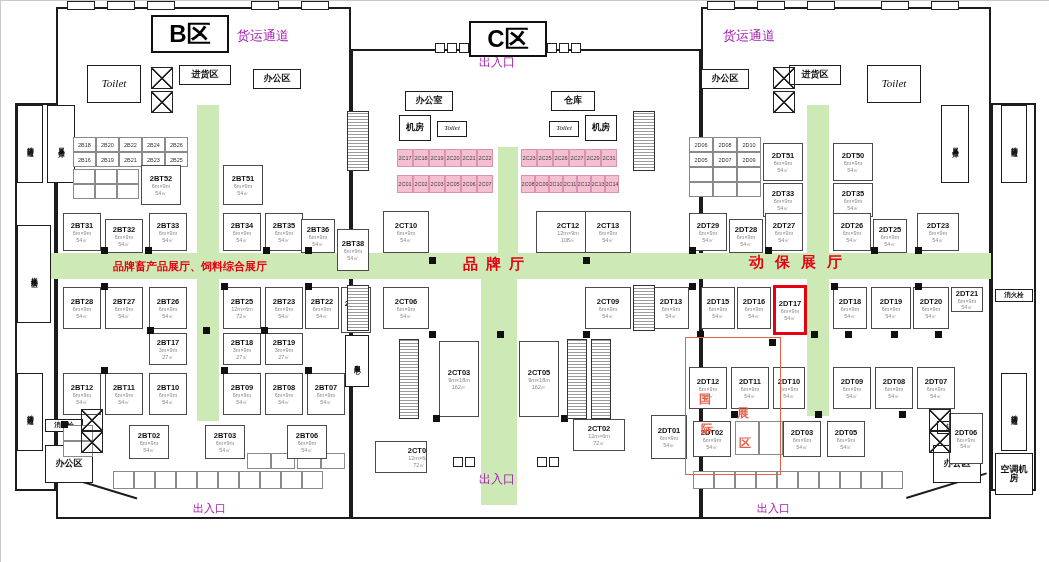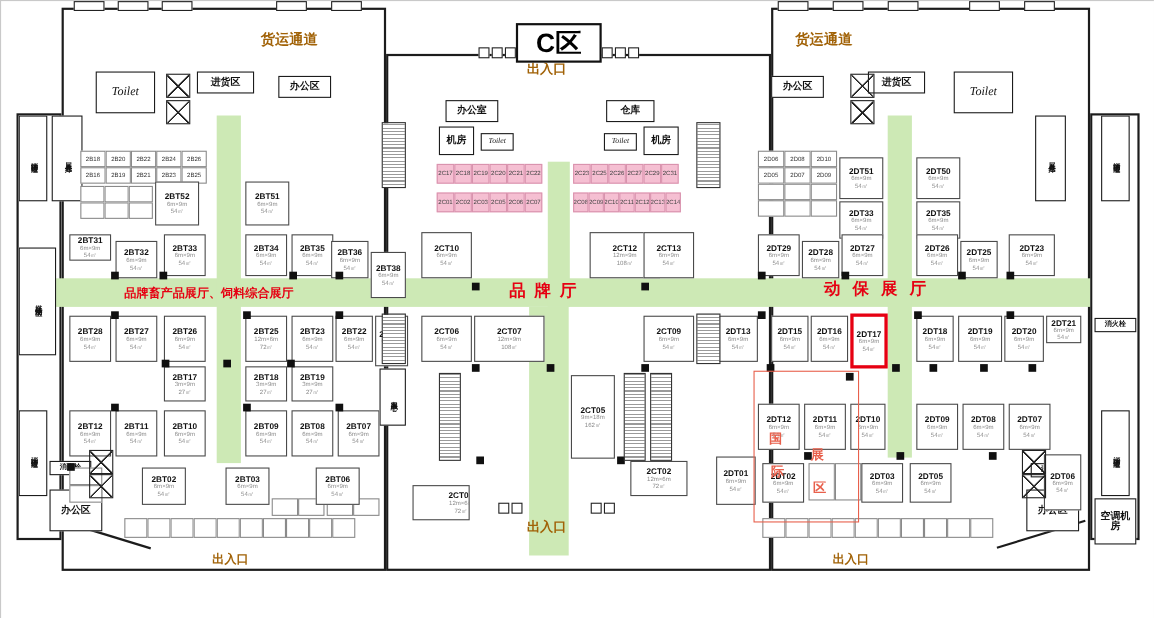--- a/index.html
+++ b/index.html
@@ -27,21 +27,21 @@
   .cell.pink{background:#f5bfd2;border-color:#d993ae;color:#444;}
   .pillar{position:absolute;width:7px;height:7px;background:#101010;}
   .hatch{position:absolute;border:1px solid #333;box-sizing:border-box;
          background:repeating-linear-gradient(0deg,#fff,#fff 2px,#9a9a9a 2px,#9a9a9a 3px);}
   .elev{position:absolute;border:1.5px solid #222;box-sizing:border-box;background:
      linear-gradient(to top right,transparent calc(50% - 1px),#222 calc(50% - 1px),#222 50%,transparent calc(50% + 1px)),
      linear-gradient(to top left,transparent calc(50% - 1px),#222 calc(50% - 1px),#222 50%,transparent calc(50% + 1px));}
   .dock{position:absolute;background:#fff;border:1.5px solid #222;box-sizing:border-box;}
   .redbox{position:absolute;border:1.5px solid #e8604c;z-index:5;}
   .redchar{position:absolute;color:#e8604c;font-weight:bold;font-size:12px;z-index:5;}
-  .label{position:absolute;font-weight:bold;color:#a16207;white-space:nowrap;}
+  .label{position:absolute;font-weight:normal;color:#a21caf;white-space:nowrap;}
   .zone-label{position:absolute;border:2.5px solid #111;background:#fff;font-weight:bold;font-size:24px;
               display:flex;align-items:center;justify-content:center;z-index:7;}
   .red-label{position:absolute;color:#e60012;font-weight:bold;white-space:nowrap;z-index:5;}
 </style>
 </head>
 <body>
 
 <div class="plan">
 
   <div class="wall" style="left:14px;top:102px;width:41px;height:388px"></div>
@@ -168,21 +168,21 @@
       <div class="booth" style="left: 140px; top: 164px; width: 40px; height: 40px;">
         <div class="bid">2BT52</div>
         <div class="bsize">6m×9m
 54㎡</div>
       </div>
       <div class="booth" style="left: 222px; top: 164px; width: 40px; height: 40px;">
         <div class="bid">2BT51</div>
         <div class="bsize">6m×9m
 54㎡</div>
       </div>
-      <div class="booth" style="left: 62px; top: 212px; width: 38px; height: 24px;">
+      <div class="booth" style="left: 62px; top: 212px; width: 38px; height: 38px;">
         <div class="bid">2BT31</div>
         <div class="bsize">6m×9m
 54㎡</div>
       </div>
       <div class="booth" style="left: 104px; top: 218px; width: 38px; height: 34px;">
         <div class="bid">2BT32</div>
         <div class="bsize">6m×9m
 54㎡</div>
       </div>
       <div class="booth" style="left: 148px; top: 212px; width: 38px; height: 38px;">
@@ -318,29 +318,29 @@
       <div class="booth" style="left: 584px; top: 210px; width: 46px; height: 42px;">
         <div class="bid">2CT13</div>
         <div class="bsize">6m×9m
 54㎡</div>
       </div>
       <div class="booth" style="left: 382px; top: 286px; width: 46px; height: 42px;">
         <div class="bid">2CT06</div>
         <div class="bsize">6m×9m
 54㎡</div>
       </div>
-      <div class="booth" style="left: 430px; top: 286px; width: 64px; height: 42px;">
-        <div class="bid">2CT07</div>
-        <div class="bsize">12m×9m
-108㎡</div>
-      </div>
       <div class="booth" style="left: 584px; top: 286px; width: 46px; height: 42px;">
         <div class="bid">2CT09</div>
         <div class="bsize">6m×9m
 54㎡</div>
+      </div>
+      <div class="booth" style="left: 438px; top: 340px; width: 40px; height: 76px;">
+        <div class="bid">2CT03</div>
+        <div class="bsize">9m×18m
+162㎡</div>
       </div>
       <div class="booth" style="left: 518px; top: 340px; width: 40px; height: 76px;">
         <div class="bid">2CT05</div>
         <div class="bsize">9m×18m
 162㎡</div>
       </div>
       <div class="booth" style="left: 374px; top: 440px; width: 52px; height: 32px; padding-left: 36px;">
         <div class="bid">2CT01</div>
         <div class="bsize">12m×6m
 72㎡</div>
@@ -567,20 +567,21 @@
       <div class="dock" style="left: 464px; top: 456px; width: 10px; height: 10px;"></div>
       <div class="dock" style="left: 536px; top: 456px; width: 10px; height: 10px;"></div>
       <div class="dock" style="left: 548px; top: 456px; width: 10px; height: 10px;"></div>
       <div class="redbox" style="left: 684px; top: 336px; width: 94px; height: 136px;"></div>
       <div class="redchar" style="left: 698px; top: 390px;">国</div>
       <div class="redchar" style="left: 736px; top: 404px;">展</div>
       <div class="redchar" style="left: 700px; top: 420px;">际</div>
       <div class="redchar" style="left: 738px; top: 434px;">区</div>
     </div>
 
+  <div class="zone-label" style="left:150px;top:14px;width:74px;height:34px">B区</div>
   <div class="label" style="left:236px;top:26px;font-size:13px">货运通道</div>
   <div class="zone-label" style="left:468px;top:20px;width:74px;height:32px">C区</div>
   <div class="label" style="left:722px;top:26px;font-size:13px">货运通道</div>
 
   <div class="label" style="left:478px;top:53px;font-size:12px">出入口</div>
   <div class="label" style="left:478px;top:470px;font-size:12px">出入口</div>
   <div class="label" style="left:192px;top:500px;font-size:11px">出入口</div>
   <div class="label" style="left:756px;top:500px;font-size:11px">出入口</div>
 
   <div class="red-label" style="left:112px;top:258px;font-size:11px">品牌畜产品展厅、饲料综合展厅</div>

